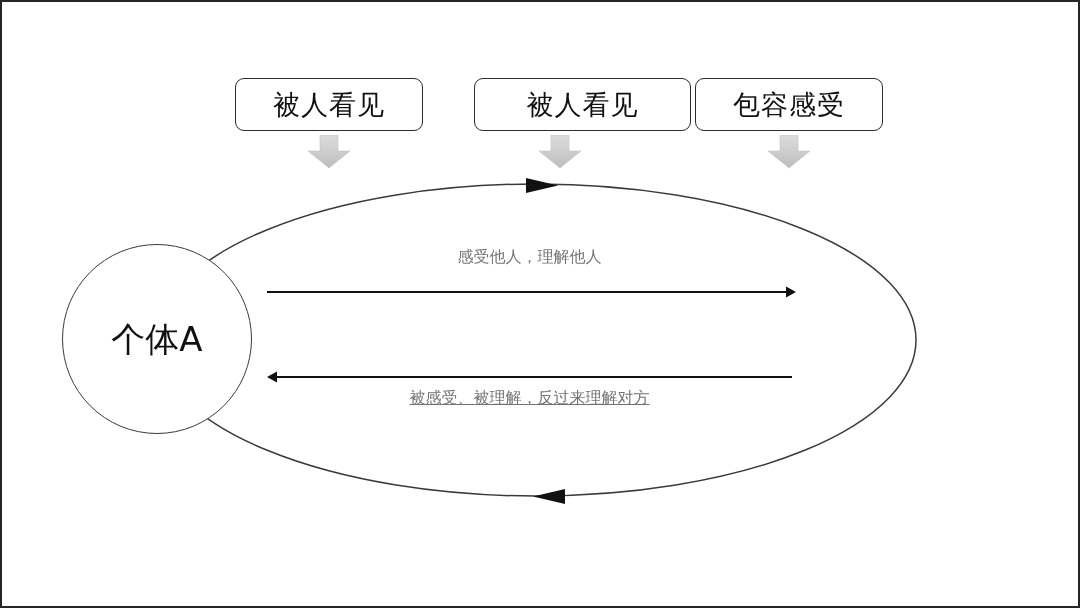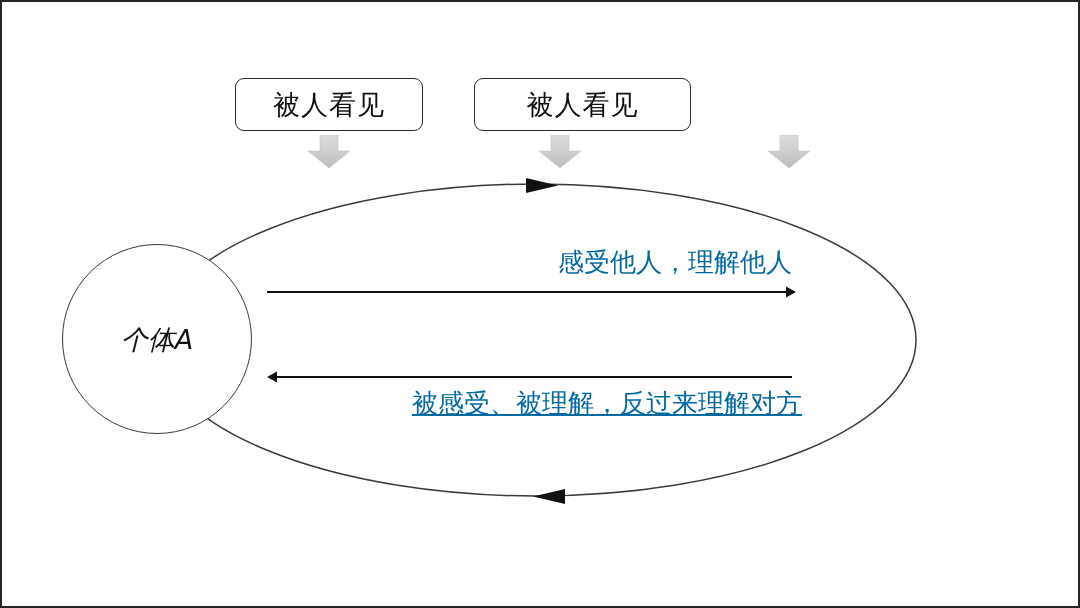--- a/index.html
+++ b/index.html
@@ -56,34 +56,33 @@
     position: absolute;
     box-sizing: border-box;
     border: 1.4px solid #3a3a3d;
     border-radius: 50%;
     background: #ffffff;
     display: flex;
     align-items: center;
     justify-content: center;
   }
   .node-label {
-    font-size: 27px;
+    font-size: 34px;
     color: #111114;
     white-space: nowrap;
     line-height: 1;
-    font-style: italic;
   }
   
   .edge-label {
     position: absolute;
-    font-size: 26px;
-    color: #0369a1;
+    font-size: 16px;
+    color: #737373;
     white-space: nowrap;
     line-height: 1;
-    text-align: right;
+    text-align: center;
   }
 </style>
 </head>
 <body>
 
 <div id="canvas">
 
   <svg id="diagram-svg" viewBox="0 0 1080 608" xmlns="http://www.w3.org/2000/svg">
 
     <ellipse cx="534" cy="338" rx="380" ry="156" fill="none" stroke="#3a3a3d" stroke-width="1.5"></ellipse>
@@ -106,20 +105,23 @@
       </linearGradient>
     </defs>
   </svg>
 
   <div class="cond-box" style="left:233px; top:76px; width:188px;">
     <span class="cond-box-label">被人看见</span>
   </div>
   <div class="cond-box" style="left:472px; top:76px; width:217px;">
     <span class="cond-box-label">被人看见</span>
   </div>
+  <div class="cond-box" style="left:693px; top:76px; width:188px;">
+    <span class="cond-box-label">包容感受</span>
+  </div>
 
   <svg class="down-arrow" style="left:305px; top:133px;" viewBox="0 0 44 34" xmlns="http://www.w3.org/2000/svg">
     <polygon points="13,0 31,0 31,16 43,16 22,33 1,16 13,16" fill="url(#grayArrowGrad)" stroke="#c4c4c4" stroke-width="0.6"></polygon>
   </svg>
   <svg class="down-arrow" style="left:536px; top:133px;" viewBox="0 0 44 34" xmlns="http://www.w3.org/2000/svg">
     <polygon points="13,0 31,0 31,16 43,16 22,33 1,16 13,16" fill="url(#grayArrowGrad)" stroke="#c4c4c4" stroke-width="0.6"></polygon>
   </svg>
   <svg class="down-arrow" style="left:765px; top:133px;" viewBox="0 0 44 34" xmlns="http://www.w3.org/2000/svg">
     <polygon points="13,0 31,0 31,16 43,16 22,33 1,16 13,16" fill="url(#grayArrowGrad)" stroke="#c4c4c4" stroke-width="0.6"></polygon>
   </svg>

